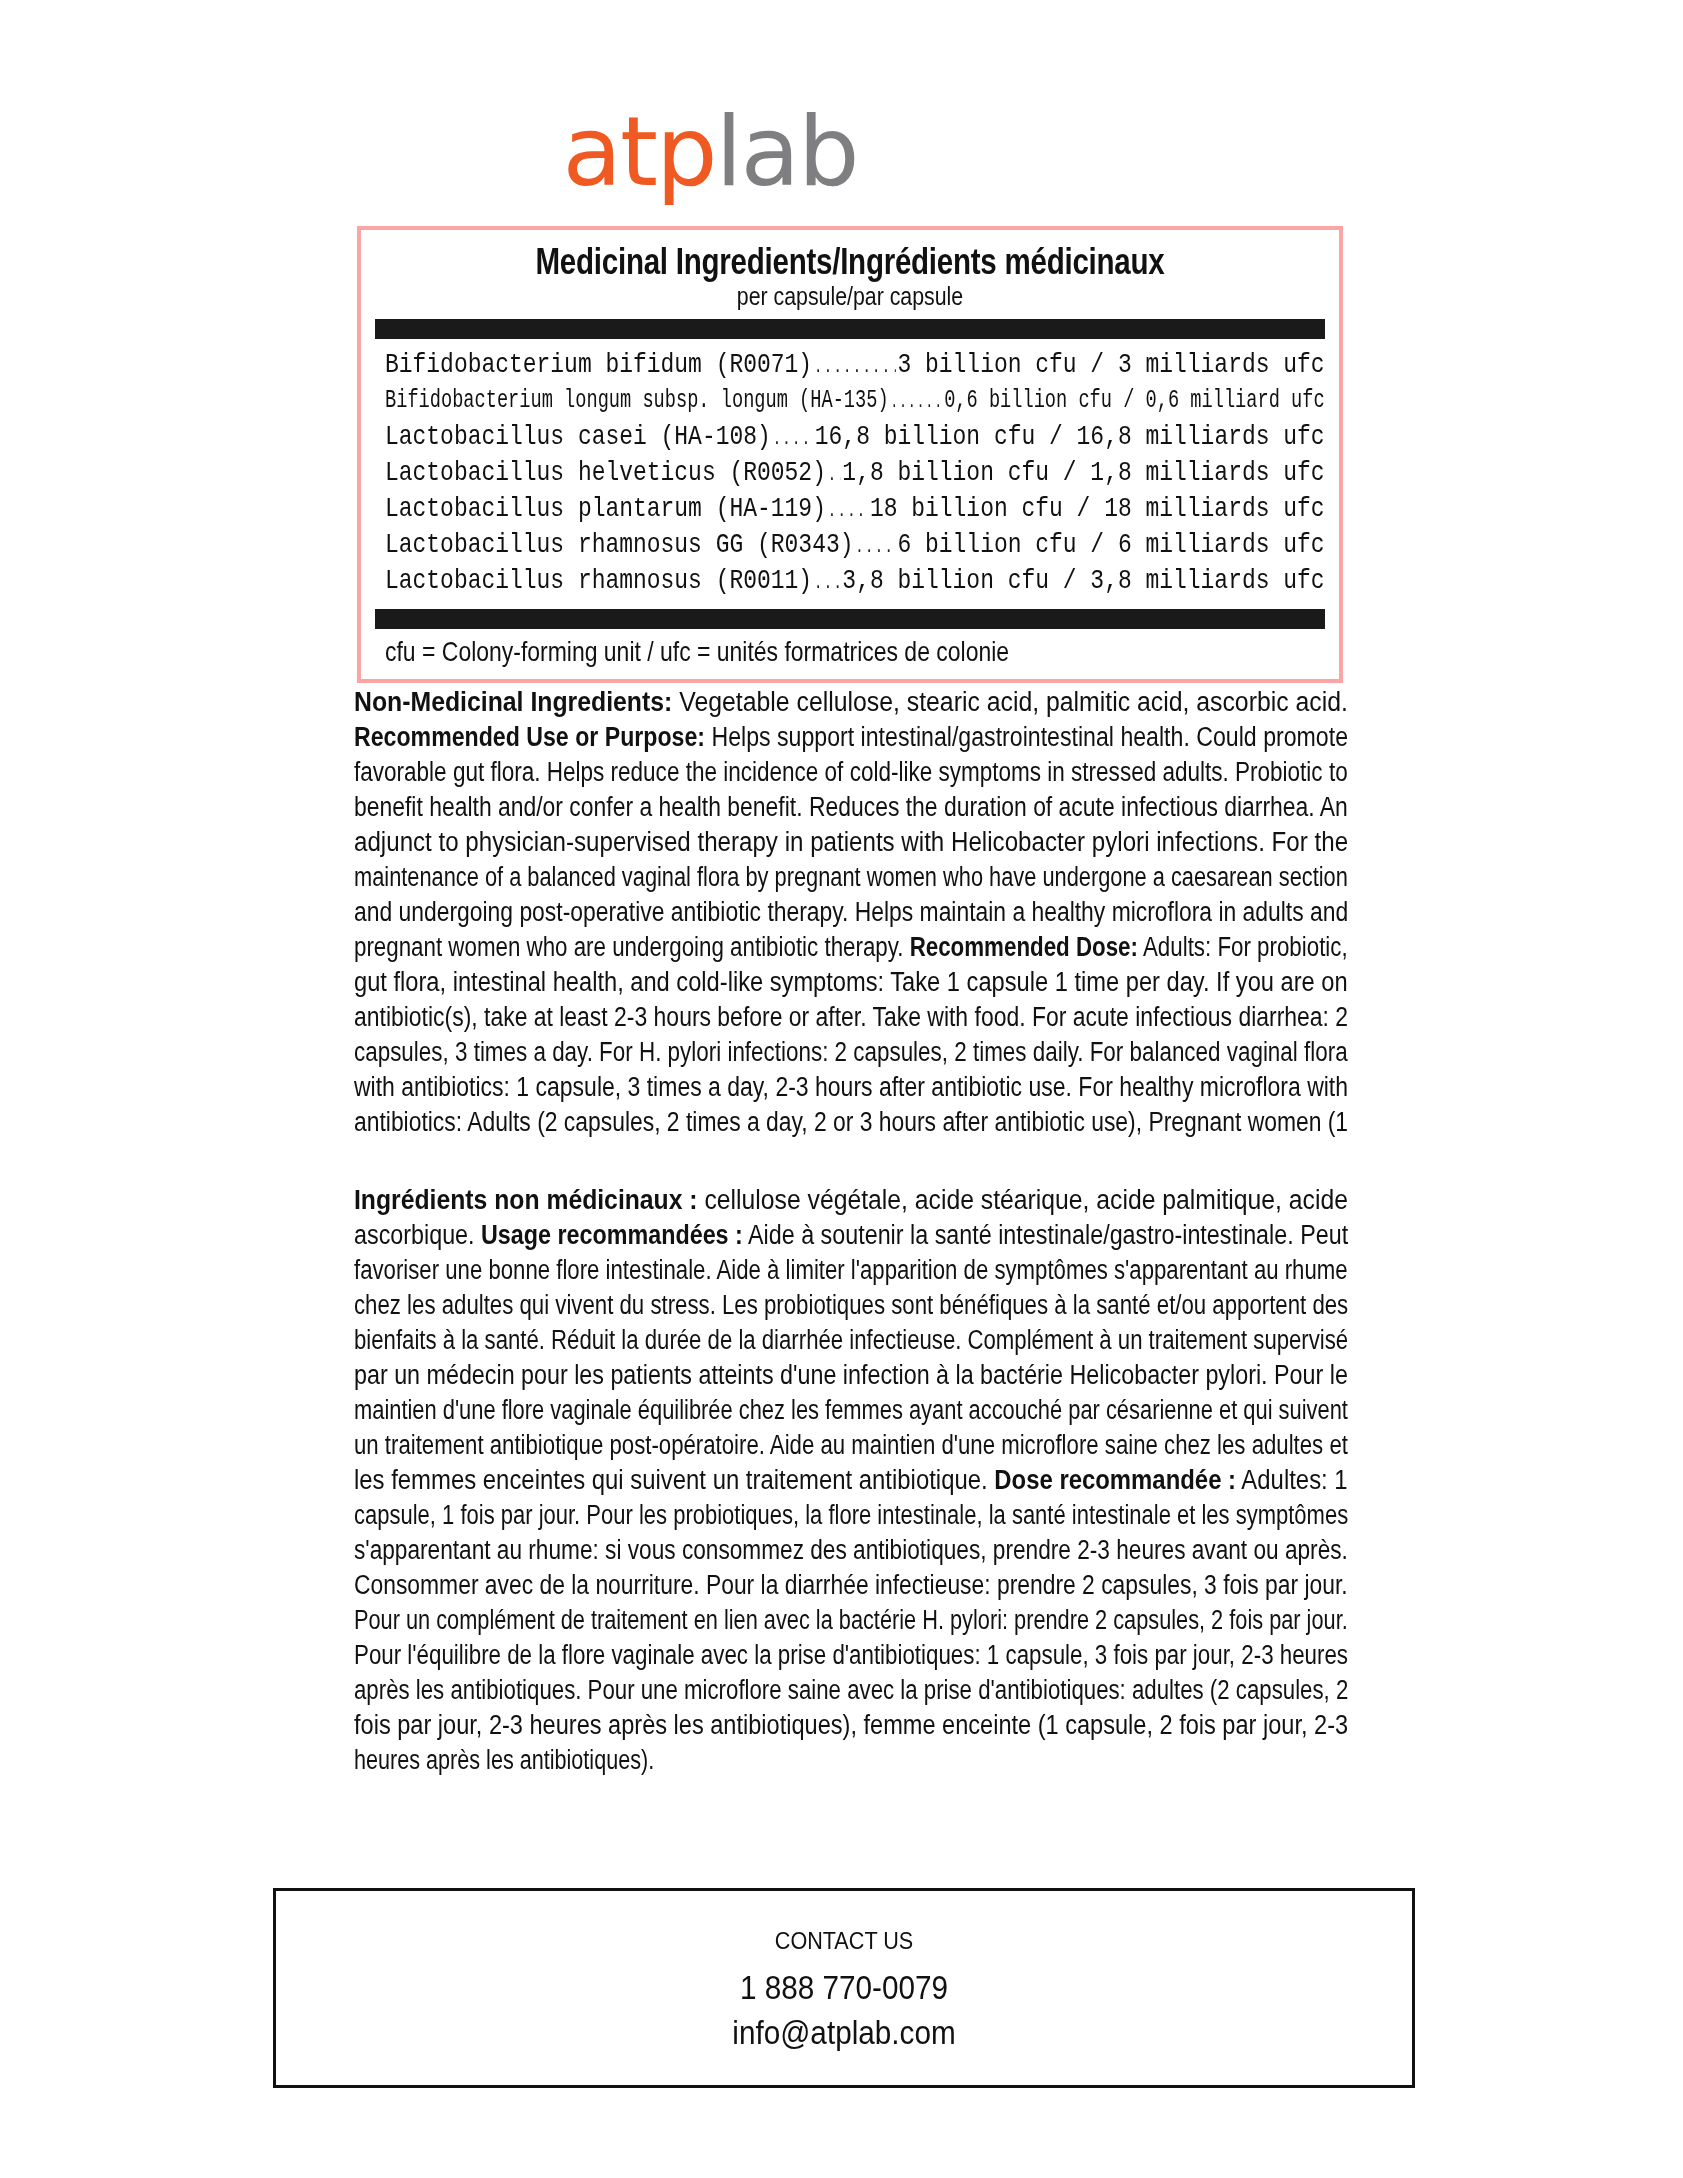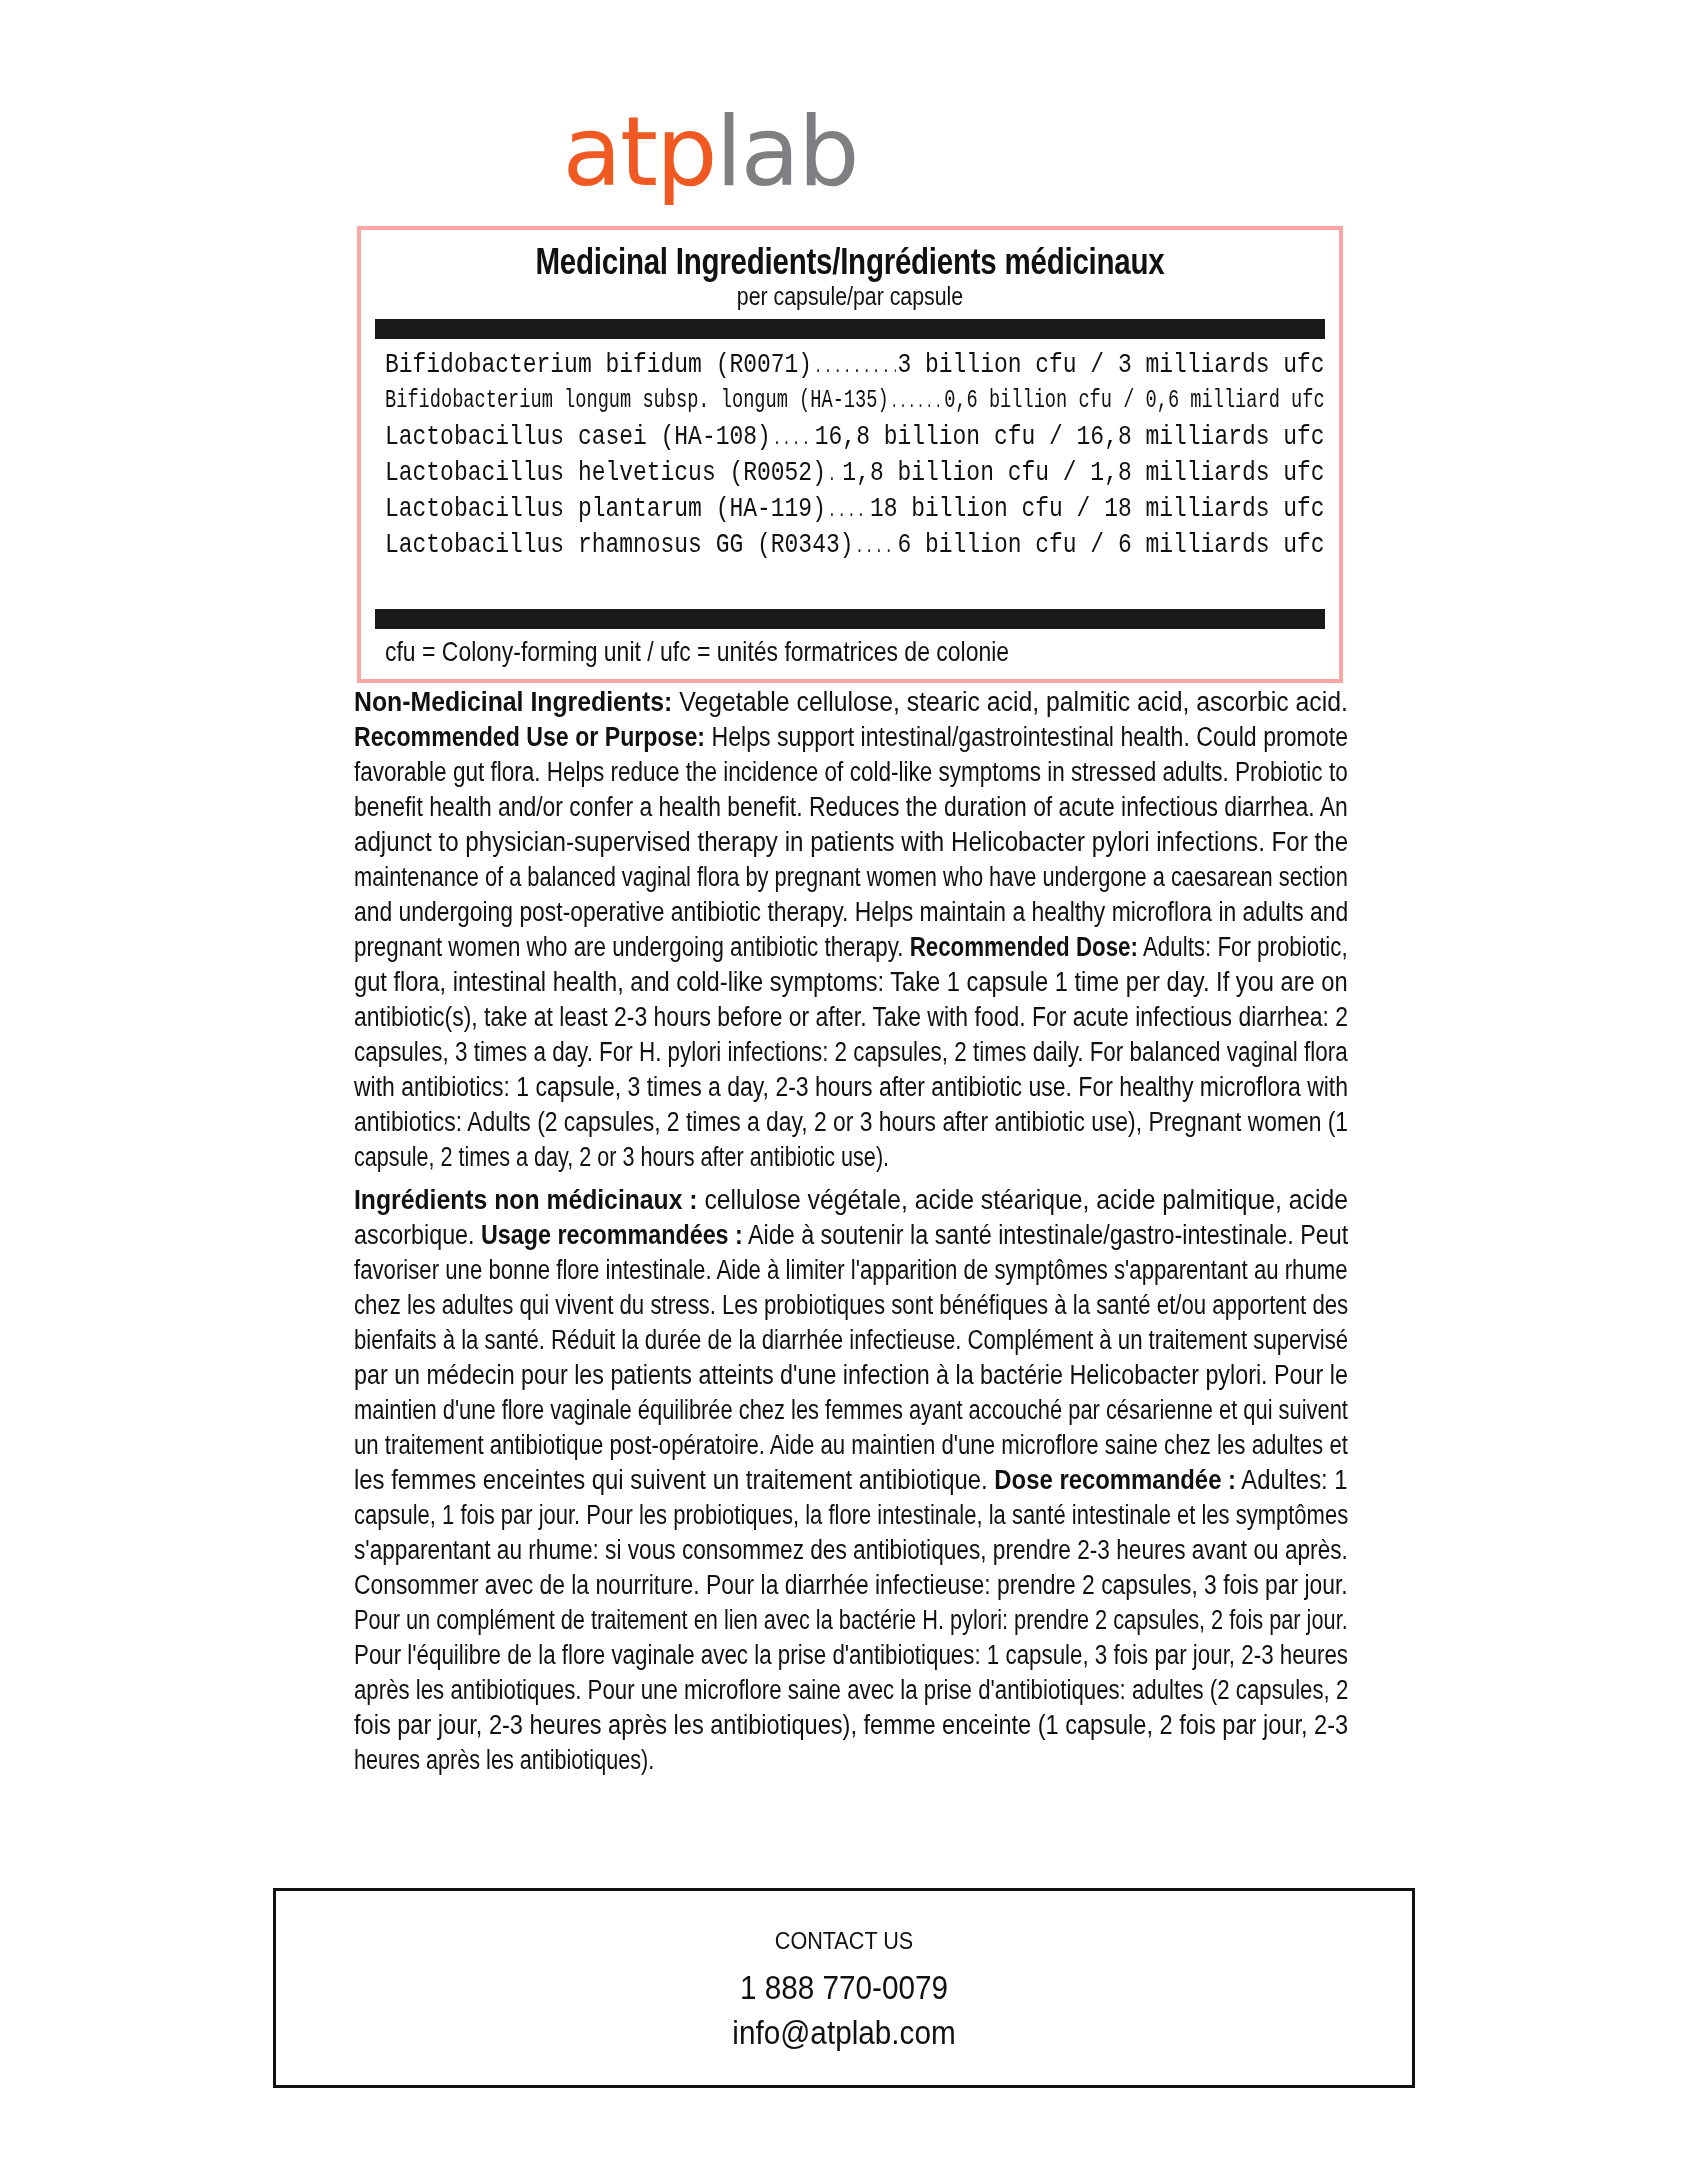--- a/index.html
+++ b/index.html
@@ -97,40 +97,46 @@
       <span class="amount">18 billion cfu / 18 milliards ufc</span>
     </div>
       </div>
     <div class="ing-row">
         <div class="inner">
       <span class="name">Lactobacillus rhamnosus GG (R0343)</span>
       <span class="dots"></span>
       <span class="amount">6 billion cfu / 6 milliards ufc</span>
     </div>
       </div>
+    <div class="ing-row">
+        <div class="inner">
+      <span class="name">Lactobacillus rhamnosus (R0011)</span>
+      <span class="dots"></span>
+      <span class="amount">3,8 billion cfu / 3,8 milliards ufc</span>
+    </div>
+      </div>
   </div>
   <div class="bar bottom"></div>
   <div class="cfu-note">cfu = Colony-forming unit / ufc = unités formatrices de colonie</div>
 </div>
 
 <div class="para en">
   <span class="line"><span class="t" style="transform: scaleX(0.918669);"><b>Non-Medicinal Ingredients:</b><span> Vegetable cellulose, stearic acid, palmitic acid, ascorbic acid.</span></span></span>
   <span class="line"><span class="t" style="transform: scaleX(0.856897);"><b>Recommended Use or Purpose:</b><span> Helps support intestinal/gastrointestinal health. Could promote</span></span></span>
   <span class="line"><span class="t" style="transform: scaleX(0.833893);">favorable gut flora. Helps reduce the incidence of cold-like symptoms in stressed adults. Probiotic to</span></span>
   <span class="line"><span class="t" style="transform: scaleX(0.848847);">benefit health and/or confer a health benefit. Reduces the duration of acute infectious diarrhea. An</span></span>
   <span class="line"><span class="t" style="transform: scaleX(0.893885);">adjunct to physician-supervised therapy in patients with Helicobacter pylori infections. For the</span></span>
   <span class="line"><span class="t" style="transform: scaleX(0.807474);">maintenance of a balanced vaginal flora by pregnant women who have undergone a caesarean section</span></span>
   <span class="line"><span class="t" style="transform: scaleX(0.8474);">and undergoing post-operative antibiotic therapy. Helps maintain a healthy microflora in adults and</span></span>
   <span class="line"><span class="t" style="transform: scaleX(0.826955);"><span>pregnant women who are undergoing antibiotic therapy. </span><b>Recommended Dose:</b><span> Adults: For probiotic,</span></span></span>
   <span class="line"><span class="t" style="transform: scaleX(0.876543);">gut flora, intestinal health, and cold-like symptoms: Take 1 capsule 1 time per day. If you are on</span></span>
   <span class="line"><span class="t" style="transform: scaleX(0.849573);">antibiotic(s), take at least 2-3 hours before or after. Take with food. For acute infectious diarrhea: 2</span></span>
   <span class="line"><span class="t" style="transform: scaleX(0.830409);">capsules, 3 times a day. For H. pylori infections: 2 capsules, 2 times daily. For balanced vaginal flora</span></span>
   <span class="line"><span class="t" style="transform: scaleX(0.851757);">with antibiotics: 1 capsule, 3 times a day, 2-3 hours after antibiotic use. For healthy microflora with</span></span>
   <span class="line"><span class="t" style="transform: scaleX(0.8474);">antibiotics: Adults (2 capsules, 2 times a day, 2 or 3 hours after antibiotic use), Pregnant women (1</span></span>
-  <span class="line"><span class="t" style="transform: scaleX(0.8);">capsule, 2 times a day, 2 or 3 hours after antibiotic use).</span></span>
 </div>
 
 <div class="para fr">
   <span class="line"><span class="t" style="transform: scaleX(0.916129);"><b>Ingrédients non médicinaux :</b><span> cellulose végétale, acide stéarique, acide palmitique, acide</span></span></span>
   <span class="line"><span class="t" style="transform: scaleX(0.863597);"><span>ascorbique. </span><b>Usage recommandées :</b><span> Aide à soutenir la santé intestinale/gastro-intestinale. Peut</span></span></span>
   <span class="line"><span class="t" style="transform: scaleX(0.821488);">favoriser une bonne flore intestinale. Aide à limiter l'apparition de symptômes s'apparentant au rhume</span></span>
   <span class="line"><span class="t" style="transform: scaleX(0.822848);">chez les adultes qui vivent du stress. Les probiotiques sont bénéfiques à la santé et/ou apportent des</span></span>
   <span class="line"><span class="t" style="transform: scaleX(0.820809);">bienfaits à la santé. Réduit la durée de la diarrhée infectieuse. Complément à un traitement supervisé</span></span>
   <span class="line"><span class="t" style="transform: scaleX(0.862847);">par un médecin pour les patients atteints d'une infection à la bactérie Helicobacter pylori. Pour le</span></span>
   <span class="line"><span class="t" style="transform: scaleX(0.810106);">maintien d'une flore vaginale équilibrée chez les femmes ayant accouché par césarienne et qui suivent</span></span>

